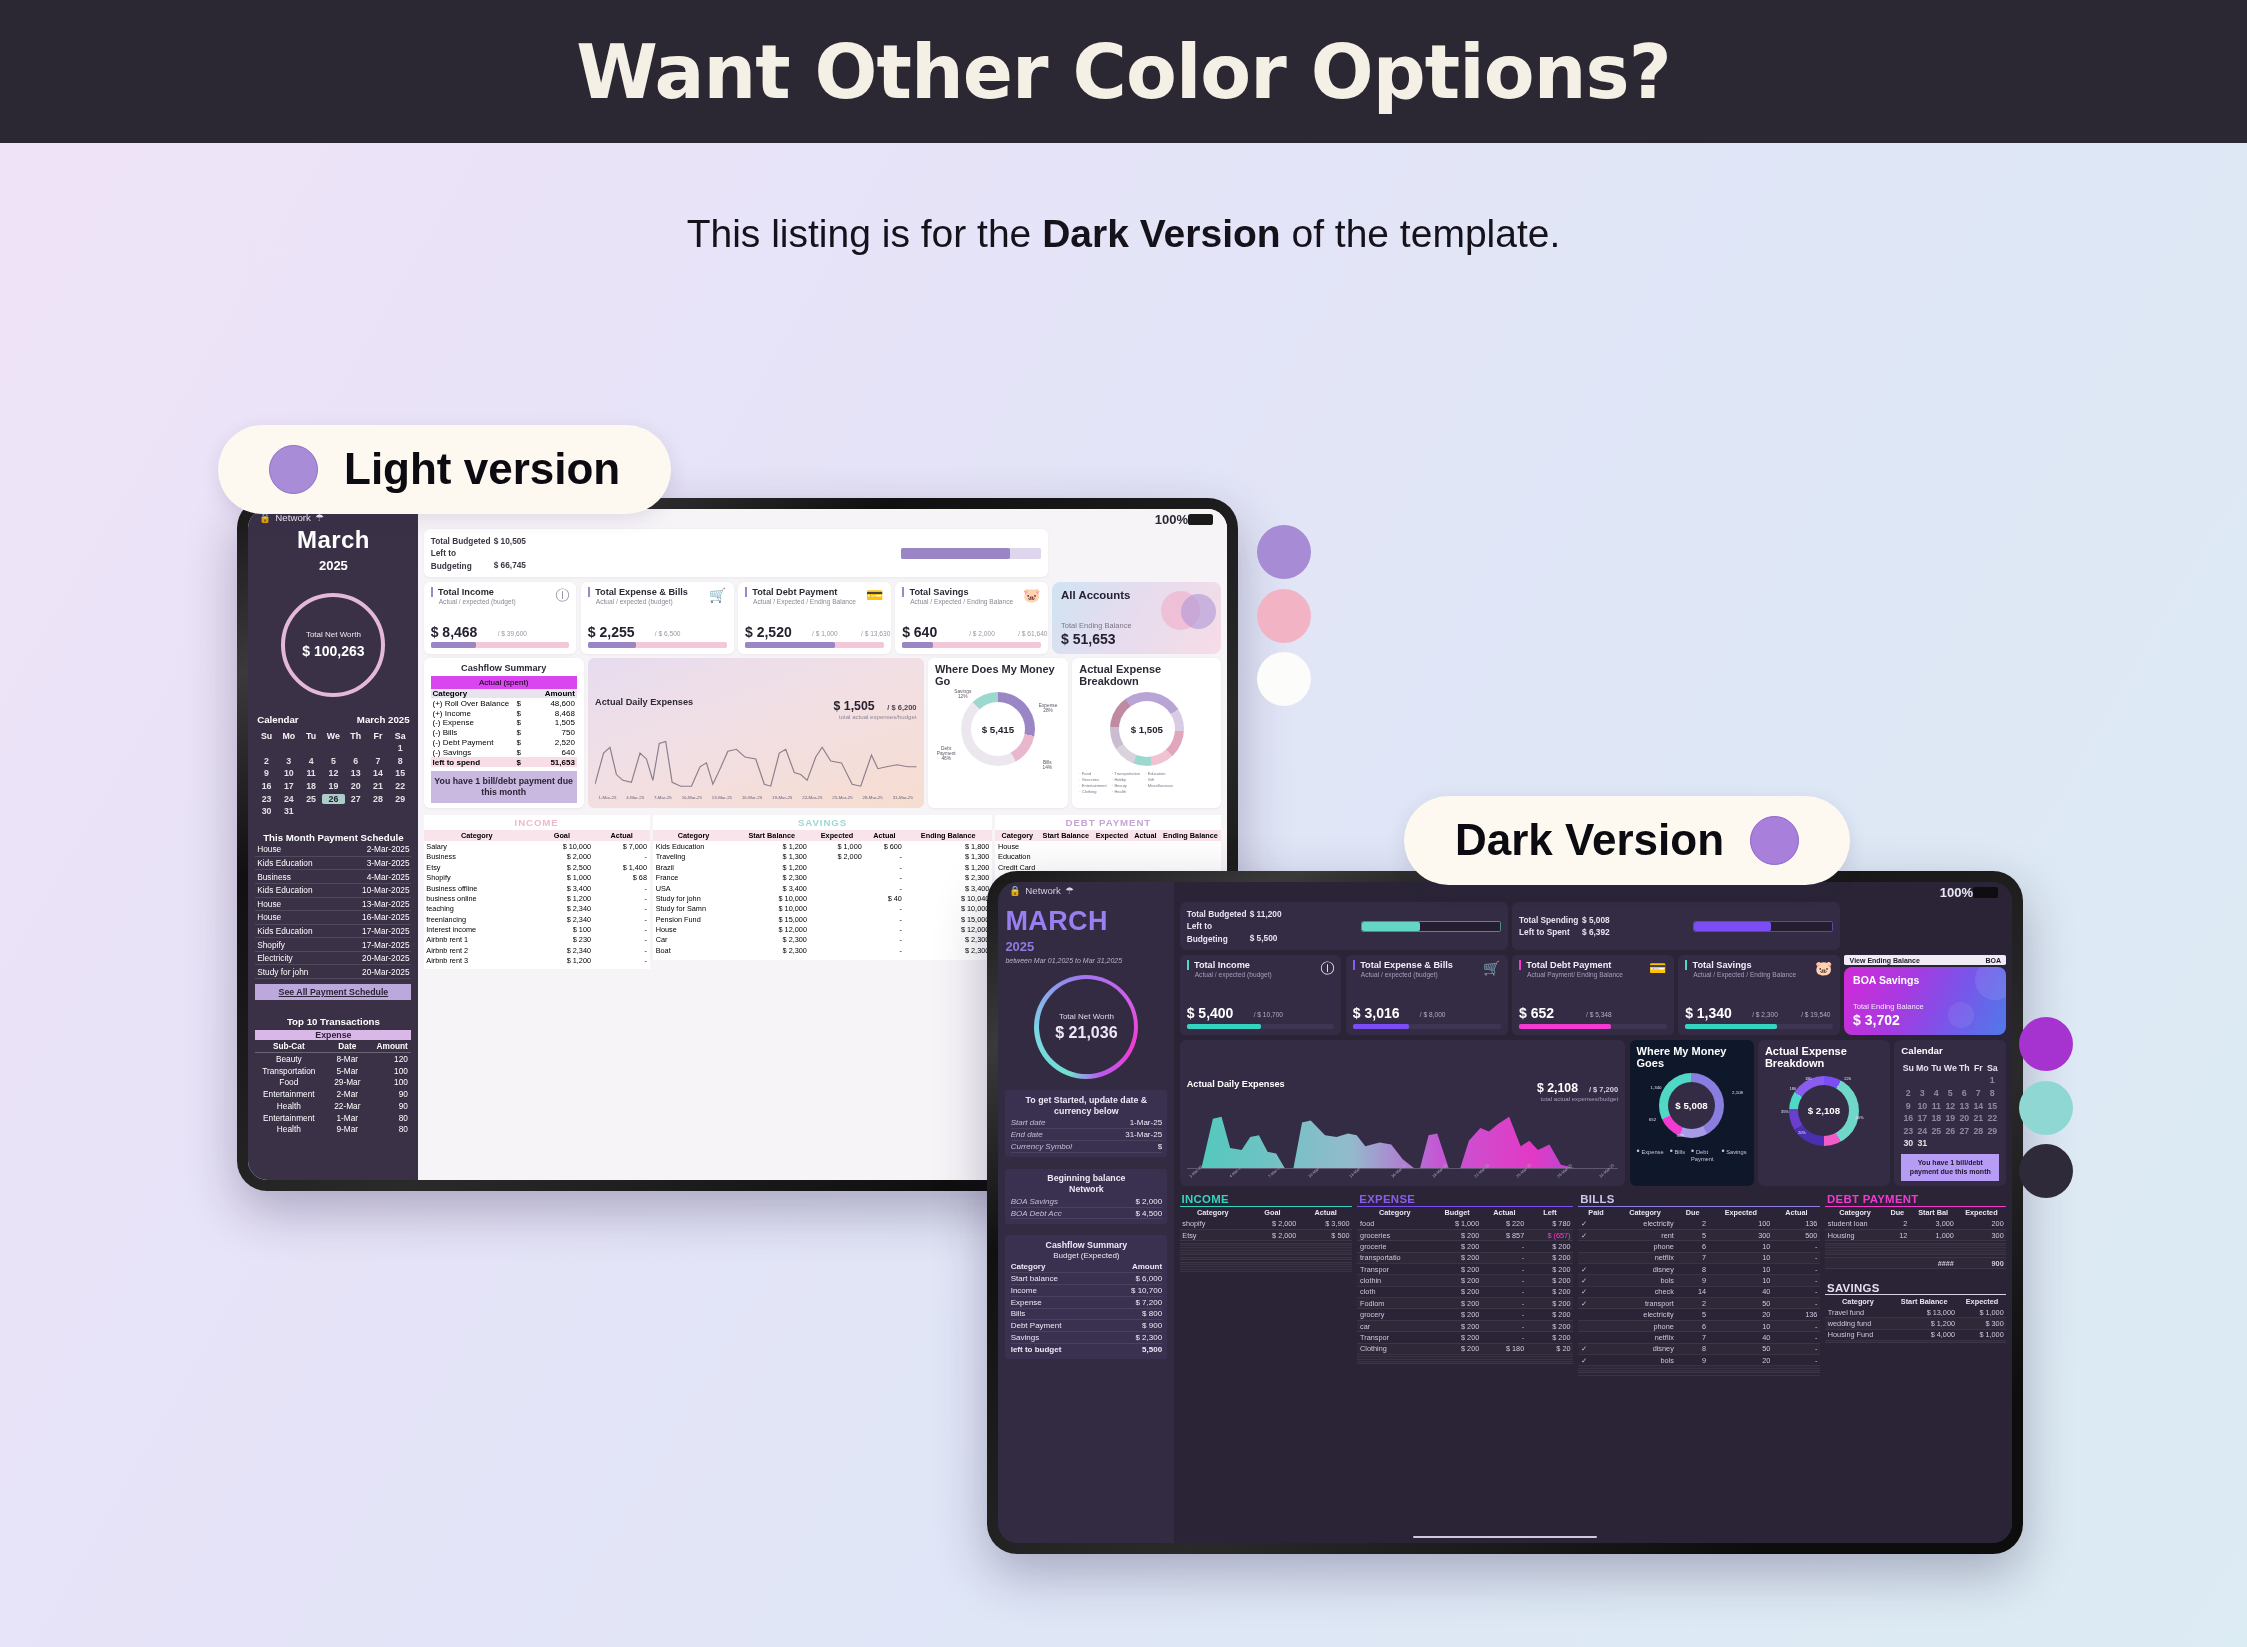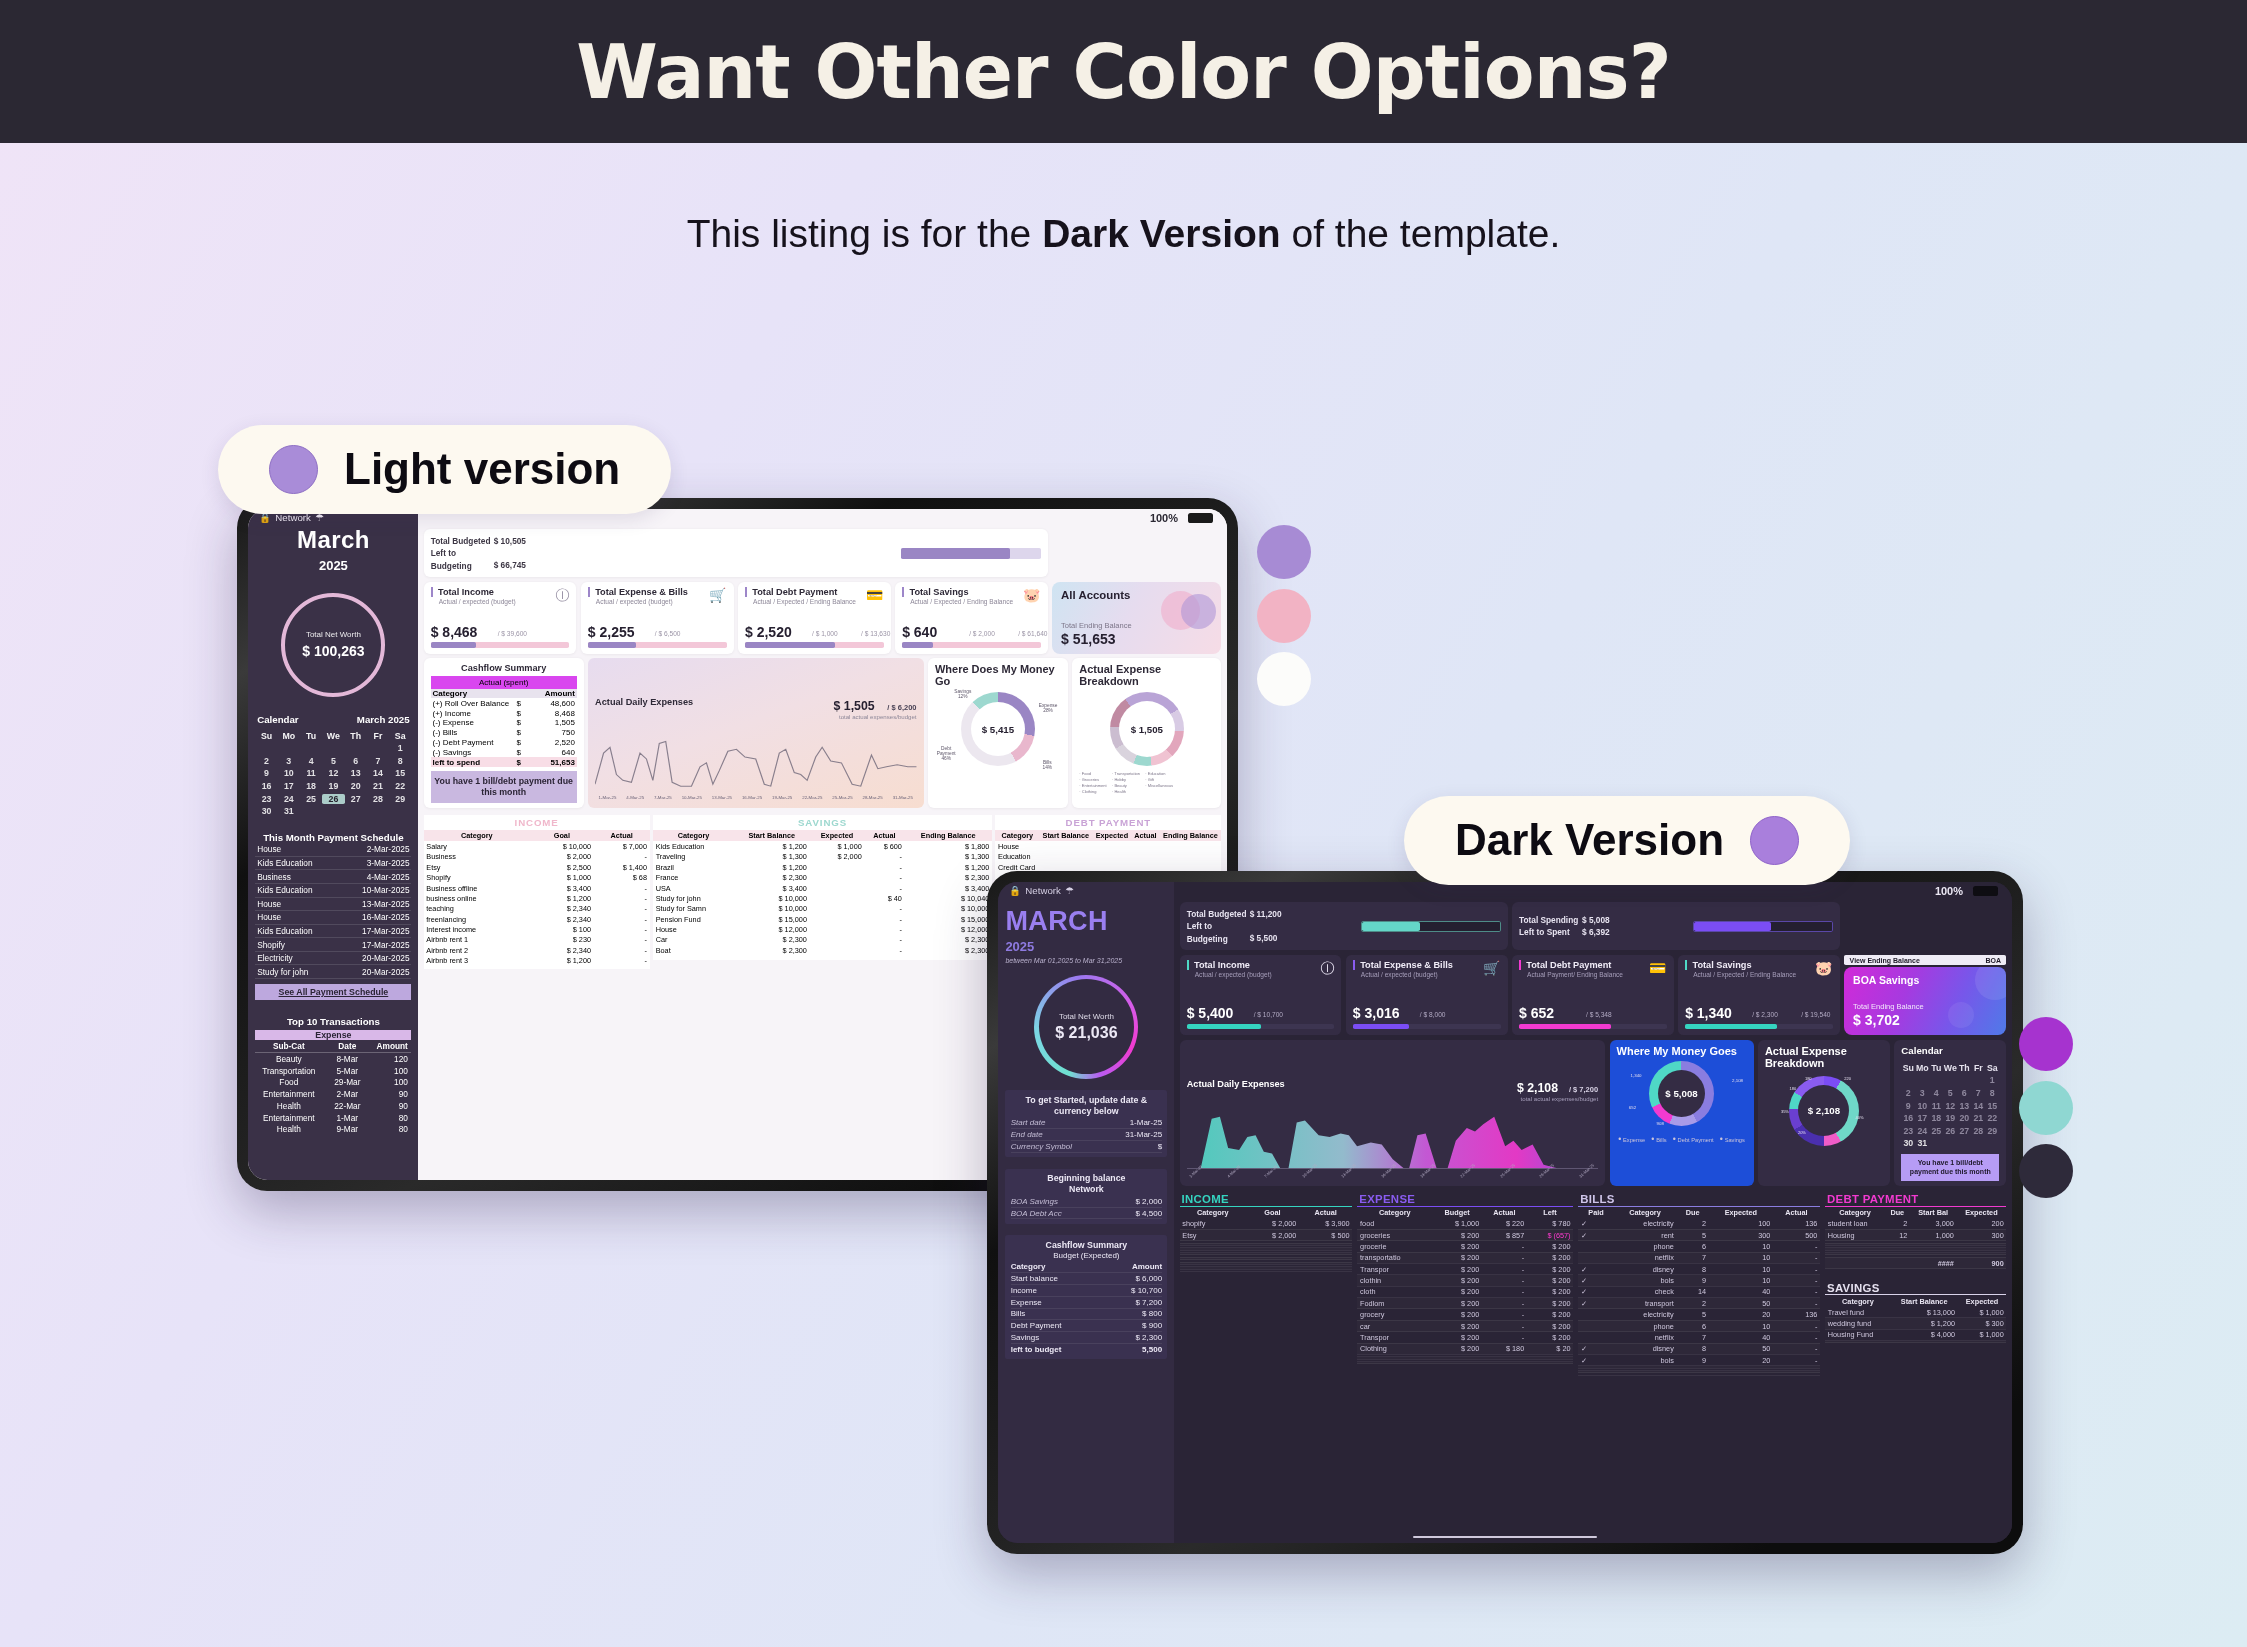--- a/index.html
+++ b/index.html
@@ -69,21 +69,21 @@
   #tablet-light { left: 237px; top: 498px; width: 1001px; height: 693px; z-index: 10; }
   #tablet-dark  { left: 987px; top: 871px; width: 1036px; height: 683px; z-index: 20; }
 
   
   .screen { position: absolute; inset: 0; display: flex; }
   .screen-side { flex: 0 0 auto; padding: 6.1px 7px; overflow: hidden; }
   .screen-main { flex: 1 1 auto; padding: 6.1px 5.3px; overflow: hidden; display: flex; flex-direction: column; gap: 4.4px; }
 
   
   .statusbar { position: absolute; top: 2.6px; left: 10.5px; font-size: 9.7px; display: flex; align-items: center; gap: 4.4px; z-index: 5; }
-  .statusbar-right { position: absolute; top: 2.6px; right: 14px; font-size: 11px; font-weight: bold; display: flex; align-items: center; gap: 10px; z-index: 5; text-align: right; }
+  .statusbar-right { position: absolute; top: 2.6px; right: 14px; font-size: 13px; font-weight: bold; display: flex; align-items: center; gap: 0; z-index: 5; text-align: right; }
   .batt { width: 24.6px; height: 10.5px; border-radius: 2.6px; display: inline-block; }
 
   
   .lt { background: #fdfbfb; }
   .lt .screen-side { width: 170px; background: #3a3147; color: #fff; }
   .lt .screen-main { background: #f7f4f8; }
   .lt .statusbar { color: #efeaf4; }
   .lt .statusbar-right { color: #2b2833; }
   .lt .batt { background: #1a1a1a; }
 
@@ -1134,21 +1134,21 @@
                 <span style="transform: rotate(-42deg); transform-origin: left top;">13-Mar-25</span>
                 <span style="transform: rotate(-42deg); transform-origin: left top;">16-Mar-25</span>
                 <span style="transform: rotate(-42deg); transform-origin: left top;">19-Mar-25</span>
                 <span style="transform: rotate(-42deg); transform-origin: left top;">22-Mar-25</span>
                 <span style="transform: rotate(-42deg); transform-origin: left top;">25-Mar-25</span>
                 <span style="transform: rotate(-42deg); transform-origin: left top;">28-Mar-25</span>
                 <span style="transform: rotate(-42deg); transform-origin: left top;">31-Mar-25</span>
               </div>
           </div>
 
-          <div class="donut-card" style="background:#1d4ed8;width:144px">
+          <div class="donut-card" style="background:#0f172a;width:124px">
             <div class="donut-ttl" style="color:#fff">Where My Money Goes</div>
             <div class="donut-wrap" style="height:74px">
               <div style="width:65px;height:65px;border-radius:50%;background:conic-gradient(#8a7de0 0 42%,#a89be8 42% 56%,#f23ad0 56% 68%,#4fd8c6 68% 100%);display:flex;align-items:center;justify-content:center">
                 <div style="width:47px;height:47px;border-radius:50%;background:#342c44;display:flex;align-items:center;justify-content:center">
                   <span style="font-size:9.7px;font-weight:bold;color:#fff">$ 5,008</span>
                 </div>
               </div>
               <span style="position:absolute;top:16px;left:14px;font-size:4.4px;color:#e2dcef">1,340</span>
               <span style="position:absolute;top:21px;right:3.5px;font-size:4.4px;color:#e2dcef">2,108</span>
               <span style="position:absolute;bottom:21px;left:12.3px;font-size:4.4px;color:#e2dcef">652</span>

